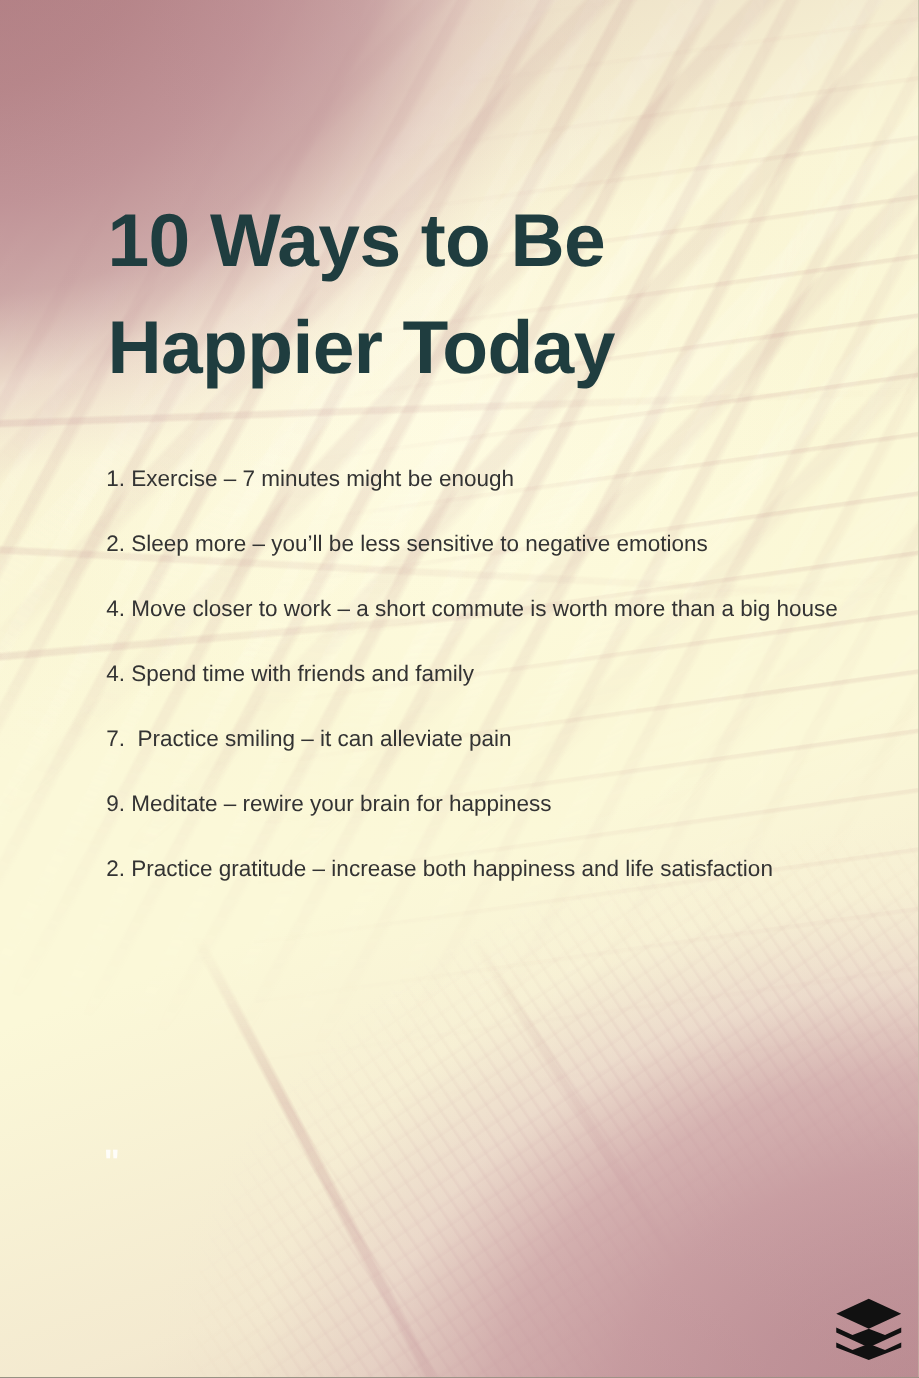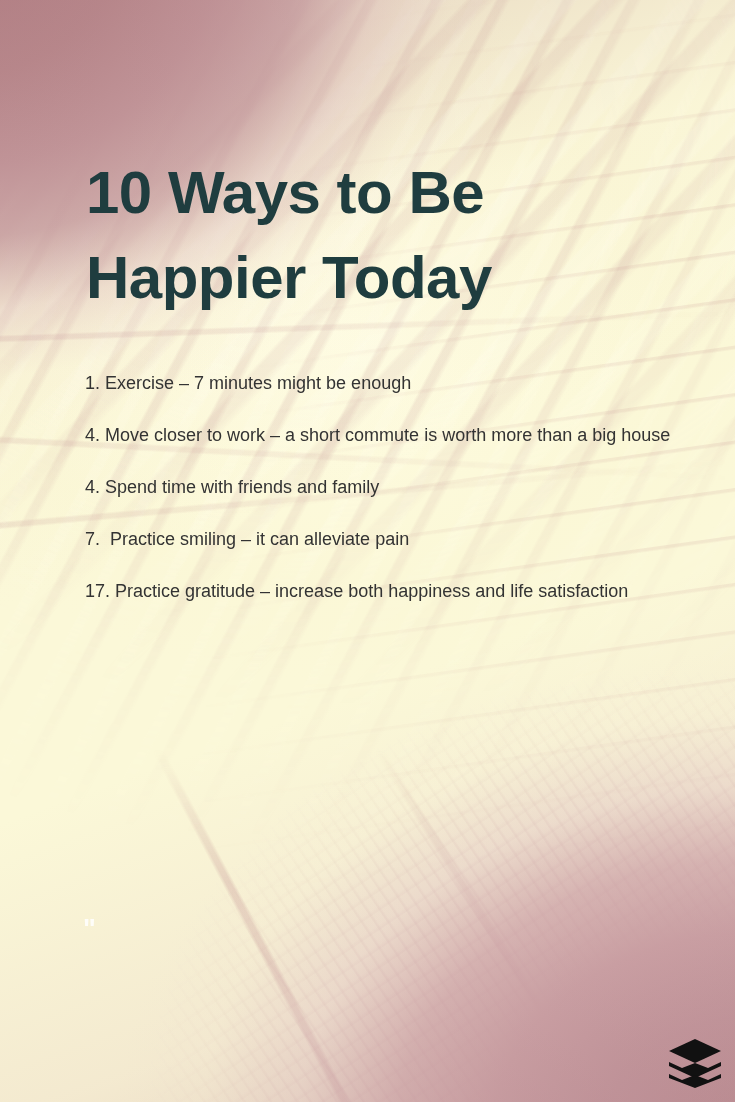--- a/index.html
+++ b/index.html
@@ -268,24 +268,26 @@
   <div class="bg-layer" id="bg-rose-corner"></div>
   <div class="bg-layer" id="bg-rose-bottom"></div>
   <div class="bg-layer" id="bg-tone"></div>
 
   <div id="content">
 
     <h1 id="poster-title">10 Ways to Be Happier Today</h1>
 
     <ul id="tips-list">
       <li class="tip-item">1. Exercise – 7 minutes might be enough</li>
+      <li class="tip-item">2. Sleep more – you’ll be less sensitive to negative emotions</li>
       <li class="tip-item">4. Move closer to work – a short commute is worth more than a big house</li>
       <li class="tip-item">4. Spend time with friends and family</li>
       <li class="tip-item">7.  Practice smiling – it can alleviate pain</li>
-      <li class="tip-item">17. Practice gratitude – increase both happiness and life satisfaction</li>
+      <li class="tip-item">9. Meditate – rewire your brain for happiness</li>
+      <li class="tip-item">2. Practice gratitude – increase both happiness and life satisfaction</li>
     </ul>
 
     <span id="quote-artifact">"</span>
 
     <div id="brand-logo">
       <svg viewBox="0 0 54 50" width="54" height="50" aria-hidden="true">
         <polygon points="27,1 53,13 27,25 1,13" fill="#111111"></polygon>
         <path d="M1,24 L14,30 L27,25 L40,30 L53,24 L53,28 L27,40 L1,28 Z" fill="#111111"></path>
         <path d="M1,36 L14,42 L27,37 L40,42 L53,36 L53,40 L27,50 L1,40 Z" fill="#111111"></path>
       </svg>

